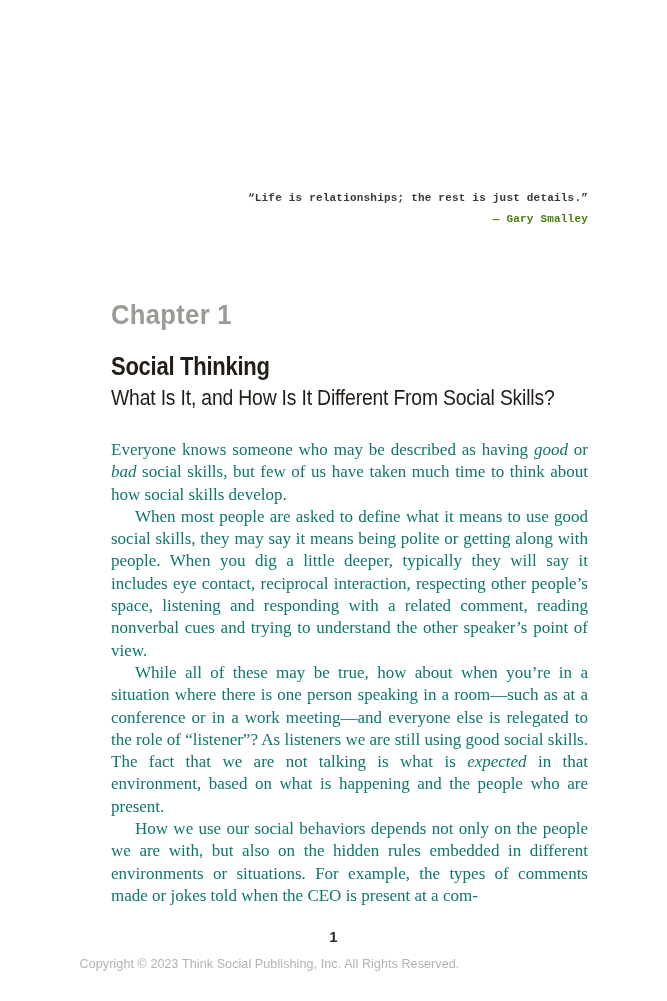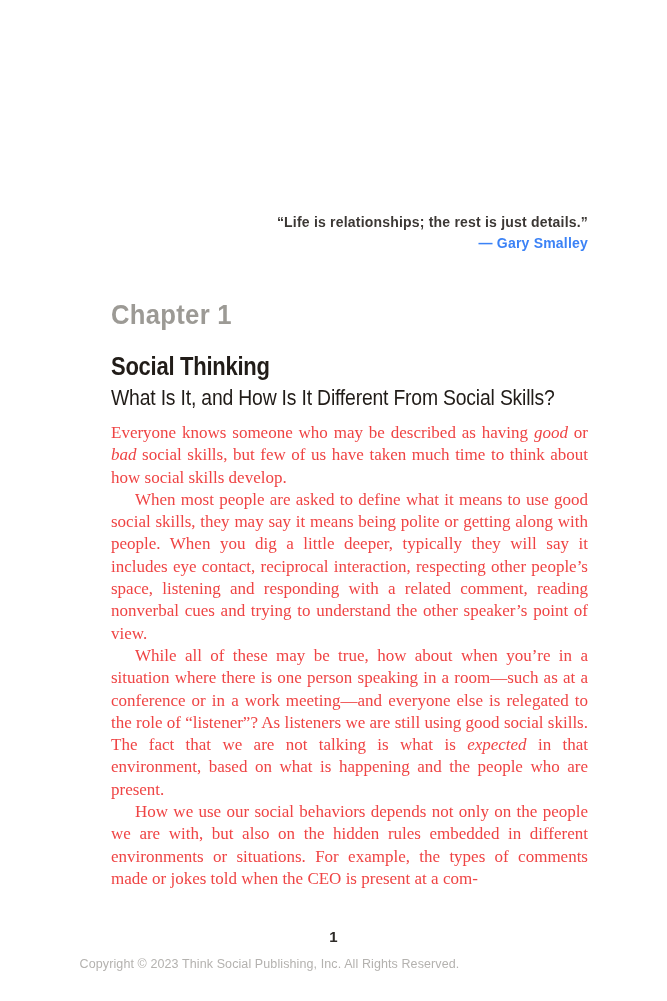--- a/index.html
+++ b/index.html
@@ -15,33 +15,33 @@
     overflow: hidden;
     font-family: "Liberation Sans", sans-serif;
   }
   .col {
     position: absolute;
     left: 111px;
     width: 477px;
   }
   
   .quote-block {
-    top: 212px;
+    top: 188px;
     text-align: right;
-    font-family: Liberation Sans, sans-serif;
-    font-size: 14px;
+    font-family: Liberation Mono, monospace;
+    font-size: 11px;
     line-height: 21px;
     letter-spacing: 0.2px;
   }
   .quote-text {
     color: #3c3835;
     font-weight: 600;
   }
   .quote-attribution {
-    color: #3b82f6;
+    color: #4d7c0f;
     font-weight: 600;
     text-align: right;
   }
   
   .chapter-label {
     top: 300px;
     color: #9c9a95;
     font-size: 27px;
     font-weight: 600;
     letter-spacing: 0.3px;
@@ -63,25 +63,25 @@
     color: #211c18;
     font-size: 21.5px;
     font-weight: 400;
     letter-spacing: -0.2px;
     transform: scaleX(0.90);
     transform-origin: left top;
     white-space: nowrap;
   }
   
   .body-text {
-    top: 422px;
+    top: 439px;
     font-family: "Liberation Serif", serif;
     font-size: 17px;
     line-height: 22.3px;
-    color: #ef4444;
+    color: #0f766e;
     text-align: justify;
   }
   .body-text p {
     margin: 0;
   }
   .body-text p.indented {
     text-indent: 24px;
     font-family: Liberation Serif, serif;
   }
   .body-text .it {

